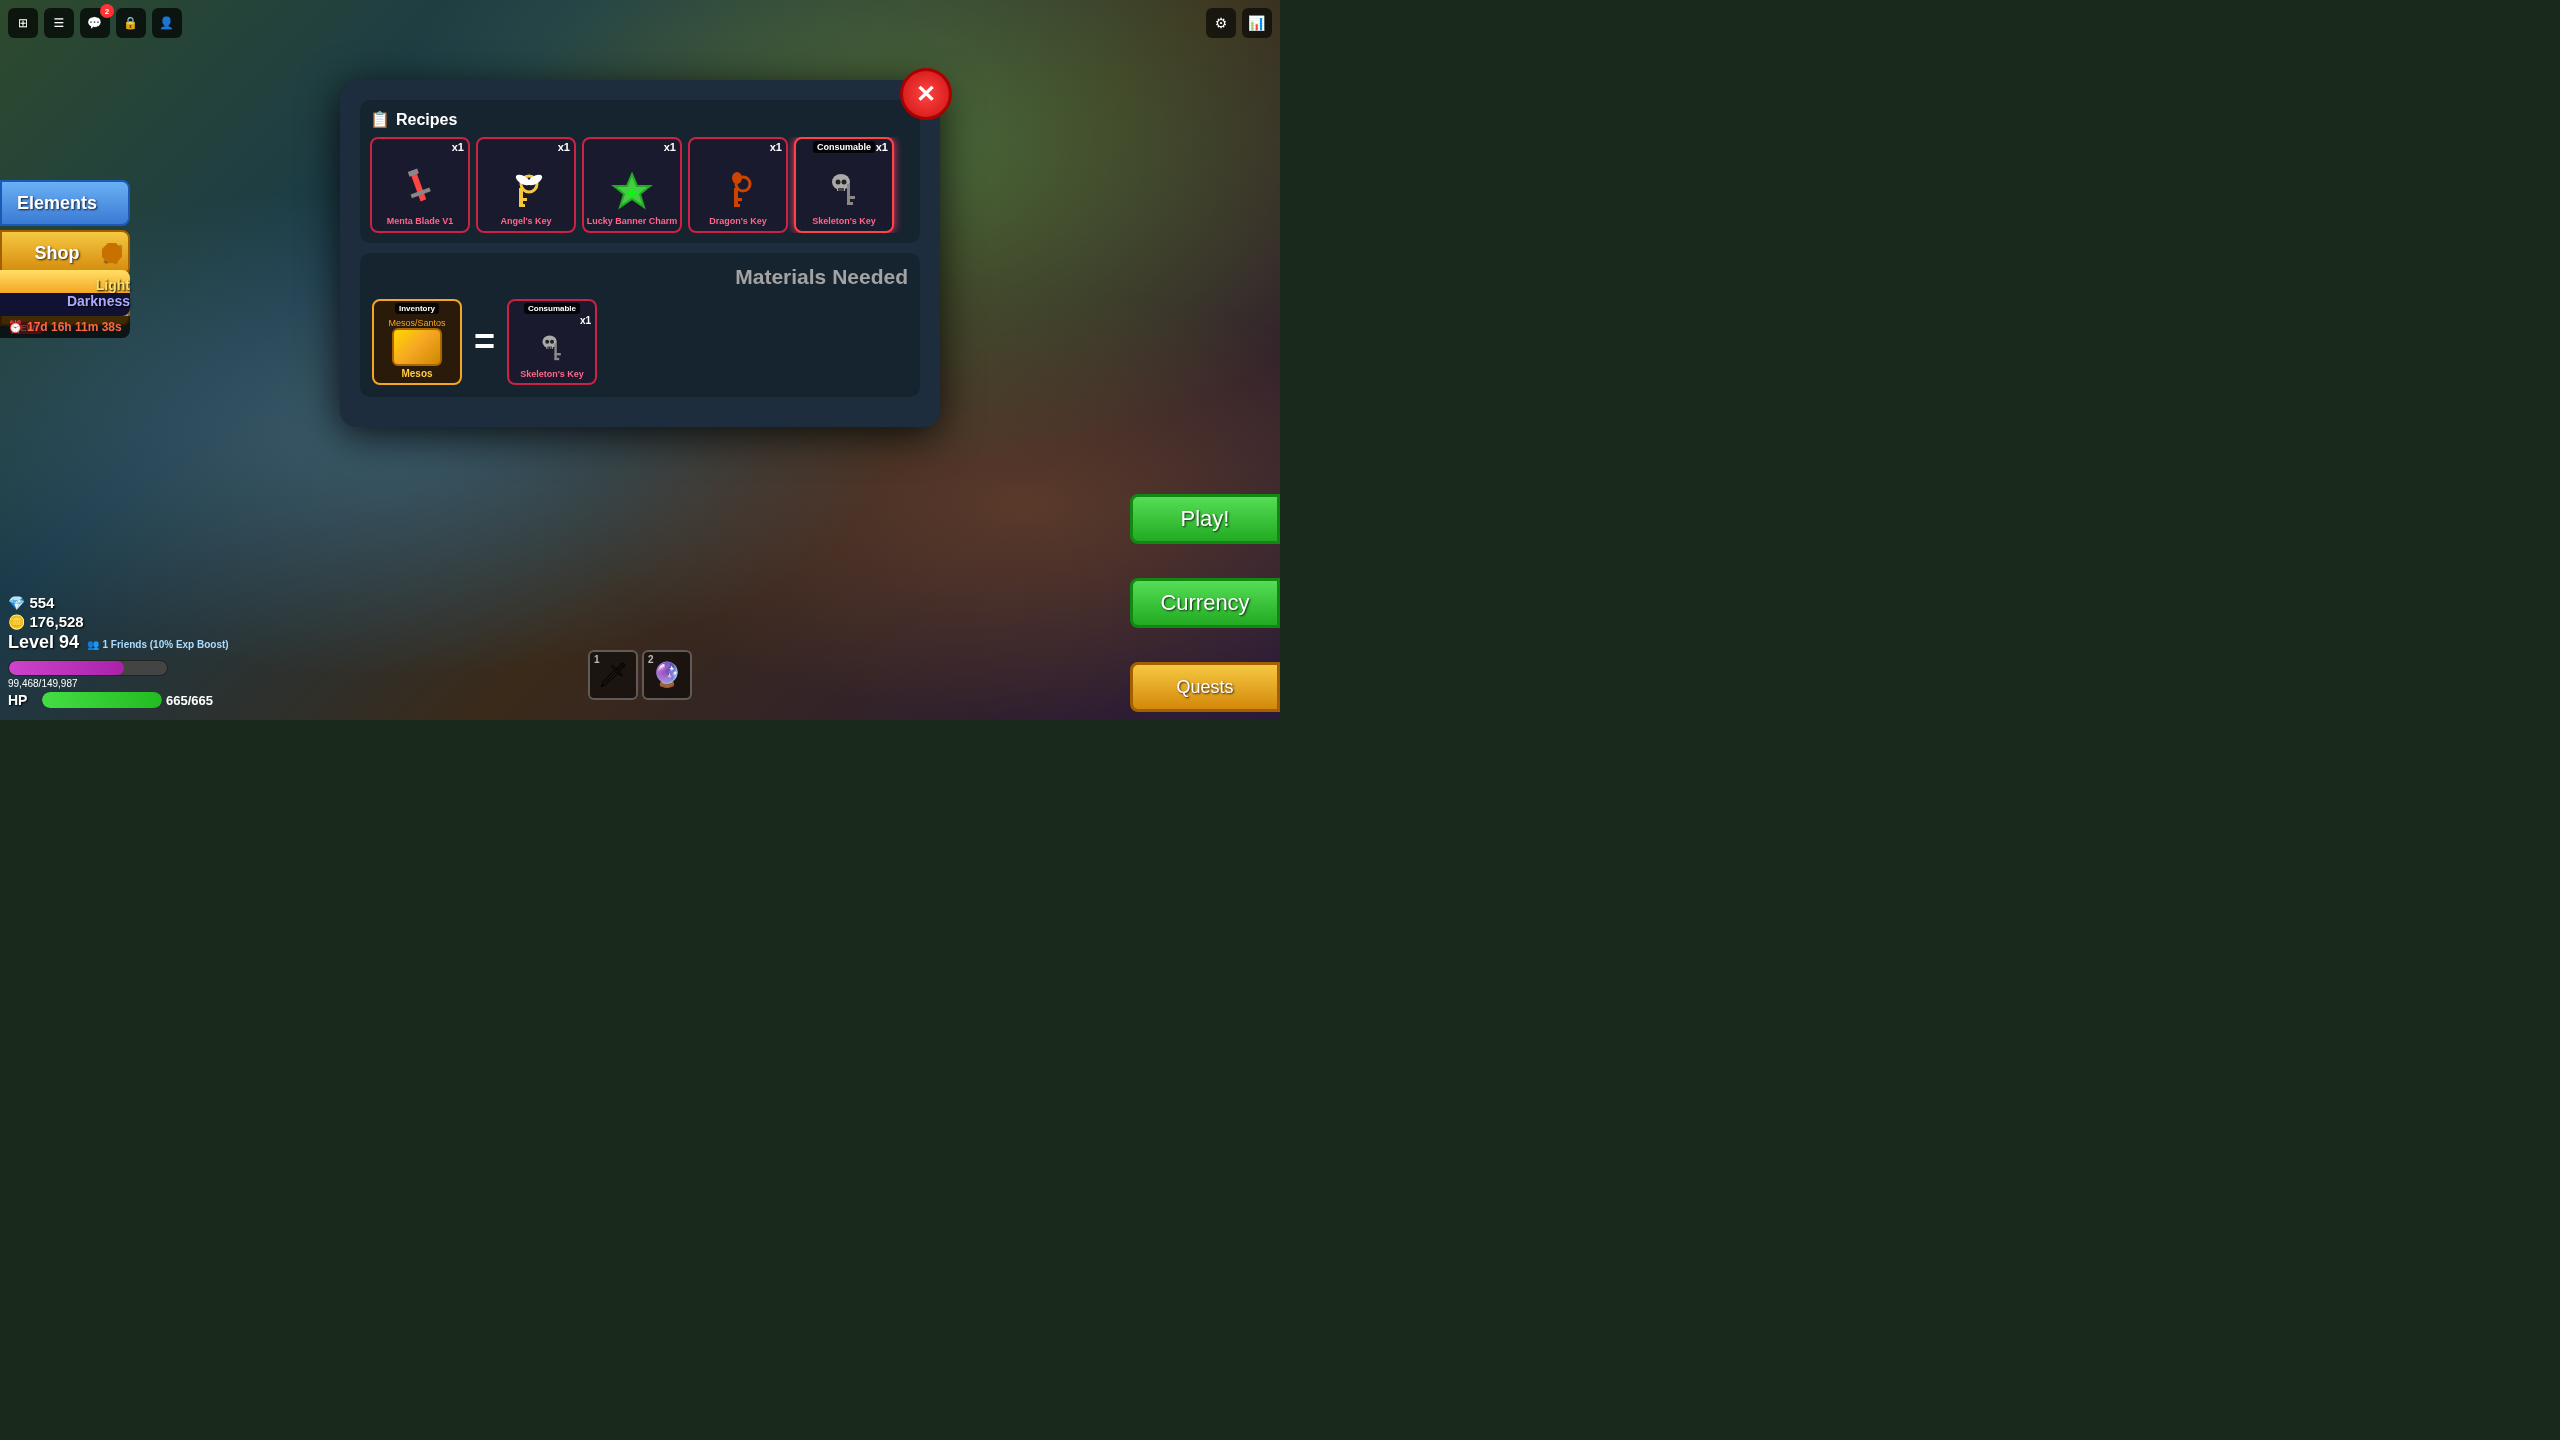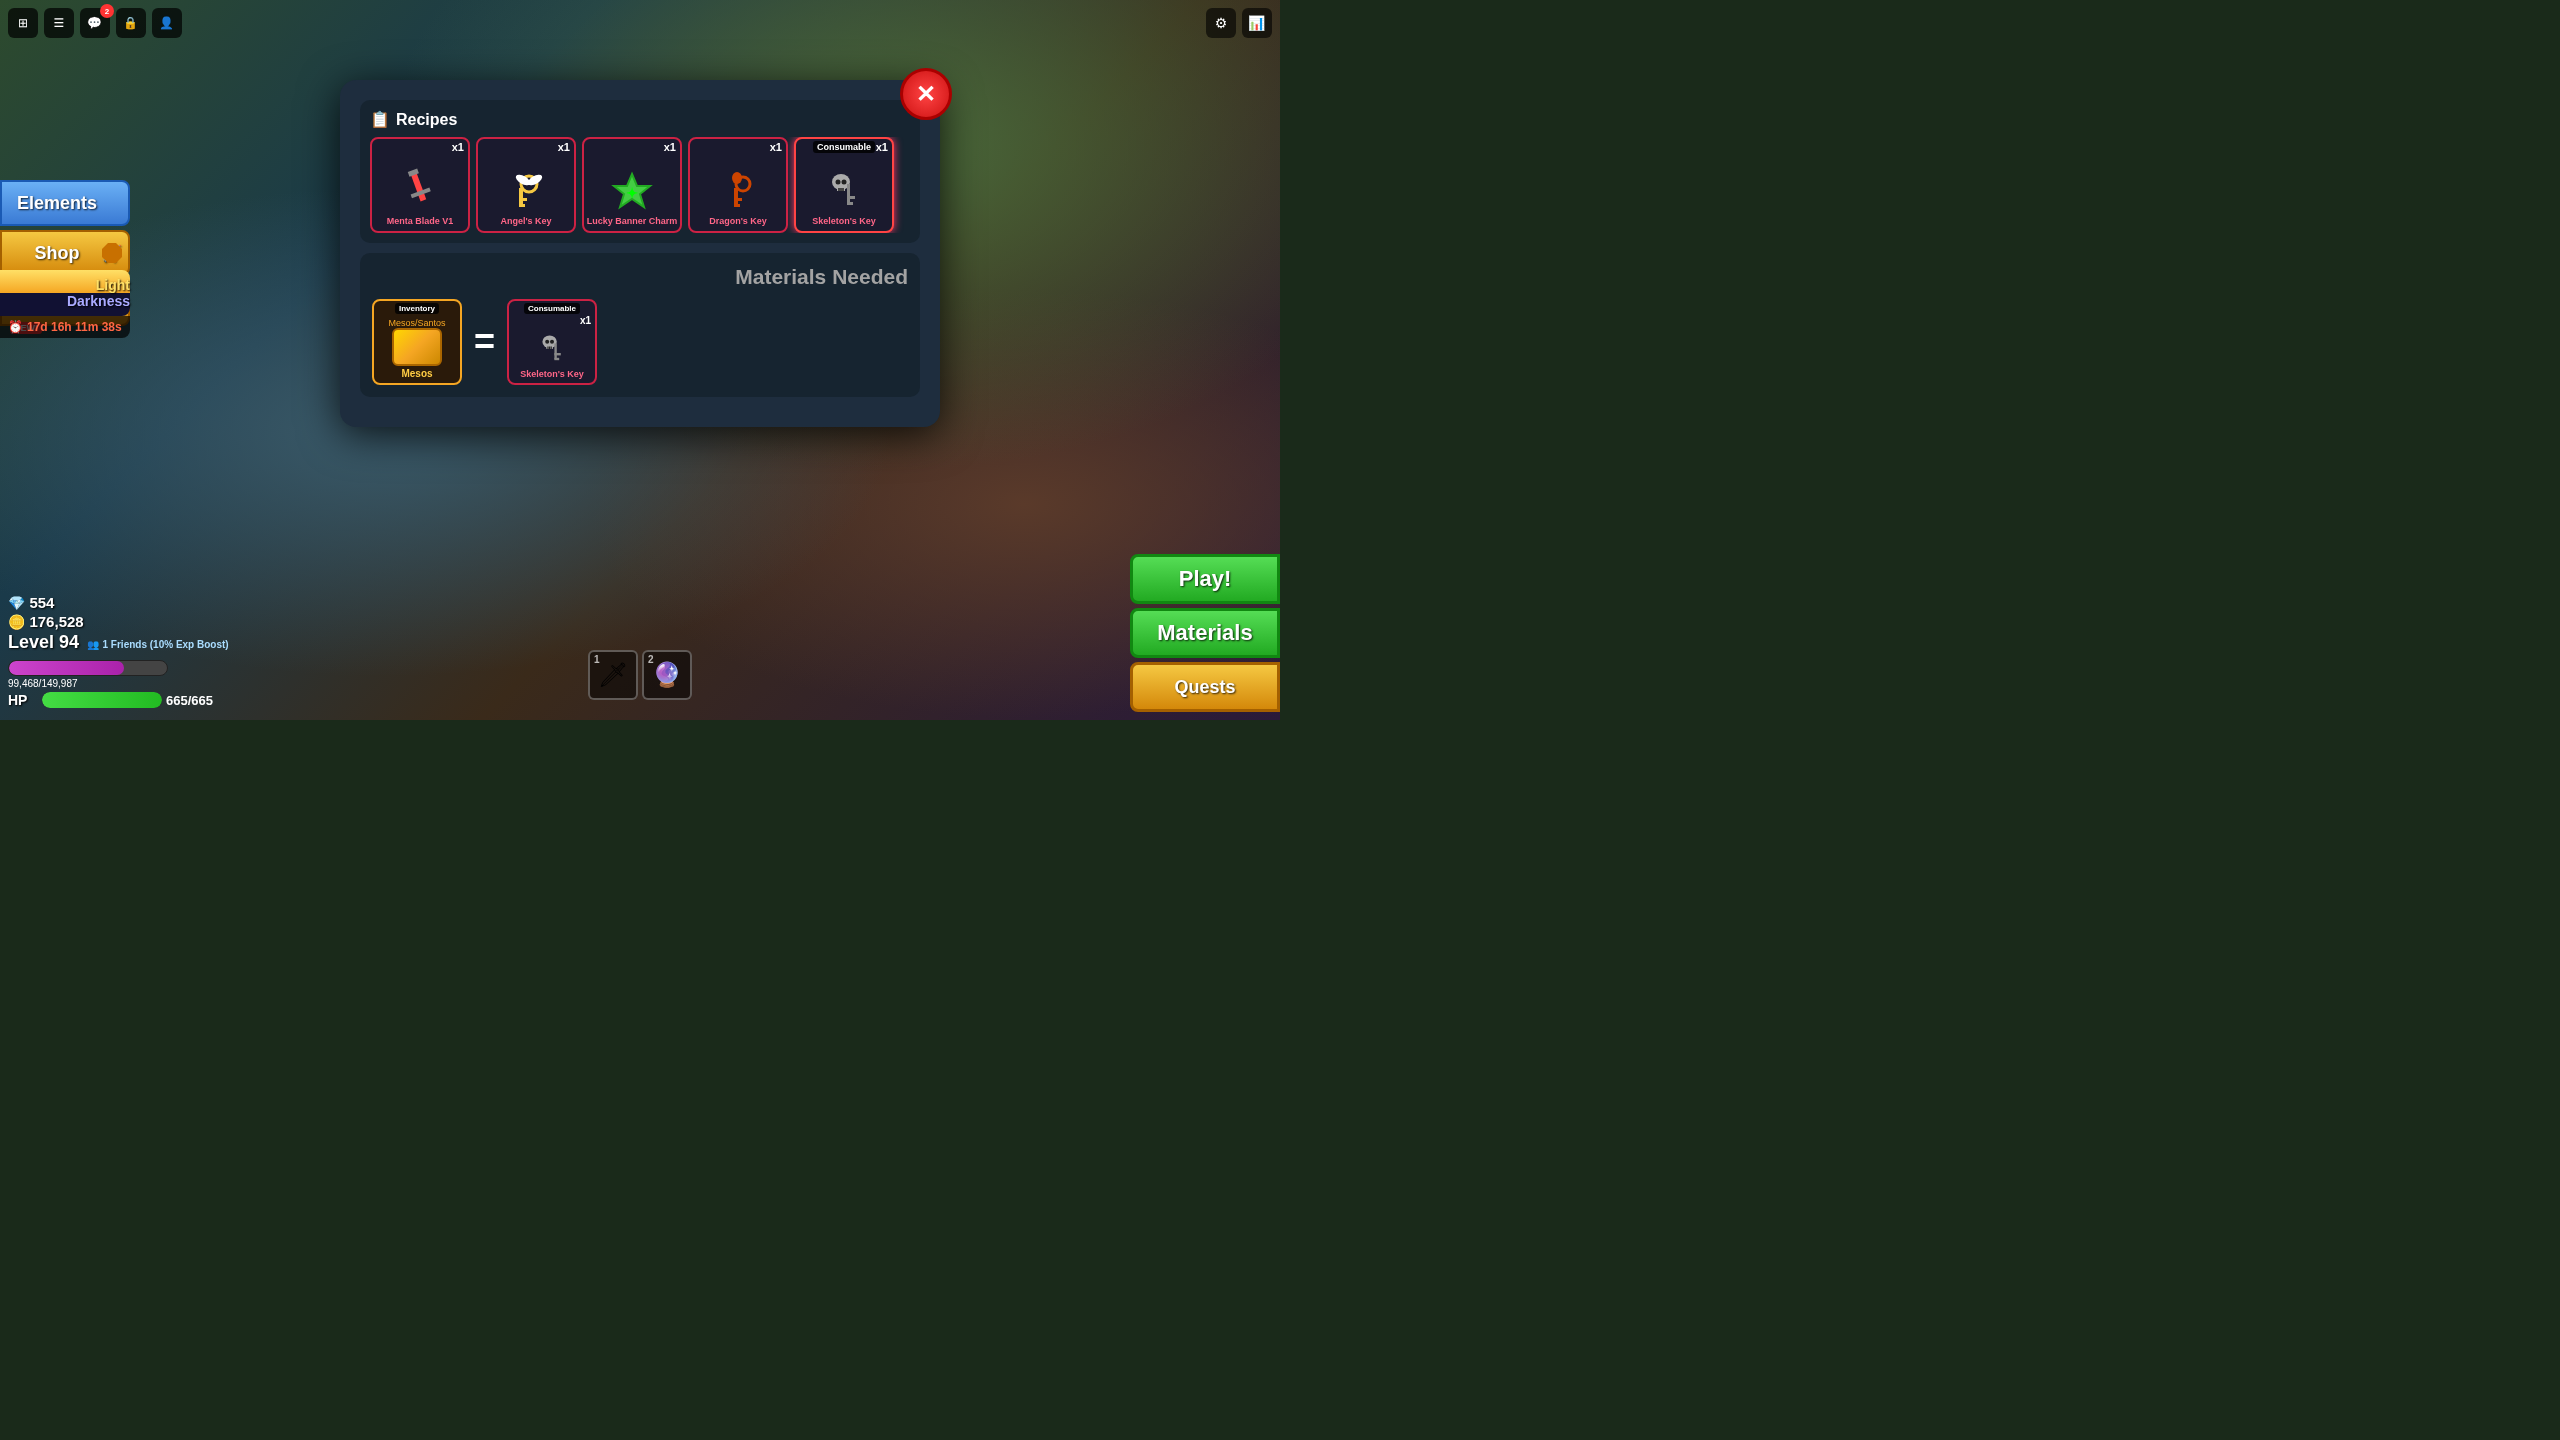--- a/index.html
+++ b/index.html
@@ -322,24 +322,25 @@
       gap: 4px;
       z-index: 10;
     }
 
     .right-btn {
       width: 150px;
       height: 50px;
       border: none;
       border-radius: 8px 0 0 8px;
       font-size: 22px;
-      font-weight: 700;
+      font-weight: 400;
       cursor: pointer;
       color: white;
       text-shadow: 1px 1px 2px rgba(0,0,0,0.8);
+      margin-top: 30px;
     }
 
     .btn-play {
       background: linear-gradient(180deg, #55dd55 0%, #22aa22 100%);
       border: 3px solid #118811;
     }
 
     .btn-inventory {
       background: linear-gradient(180deg, #55dd55 0%, #22aa22 100%);
       border: 3px solid #118811;
@@ -707,21 +708,21 @@
     <span style="font-size:24px;">🗡</span>
   </div>
   <div class="hotbar-slot">
     <span class="hotbar-number">2</span>
     <span style="font-size:24px;">🔮</span>
   </div>
 </div>
 
 <div class="right-buttons">
   <button class="right-btn btn-play">Play!</button>
-  <button class="right-btn btn-inventory">Materials</button>
+  <button class="right-btn btn-inventory">Currency</button>
   <button class="right-btn btn-quests">Quests</button>
 </div>
 
 <div class="modal-overlay">
   <div class="crafting-modal">
     
     
     <div class="close-btn">✕</div>
     
     

